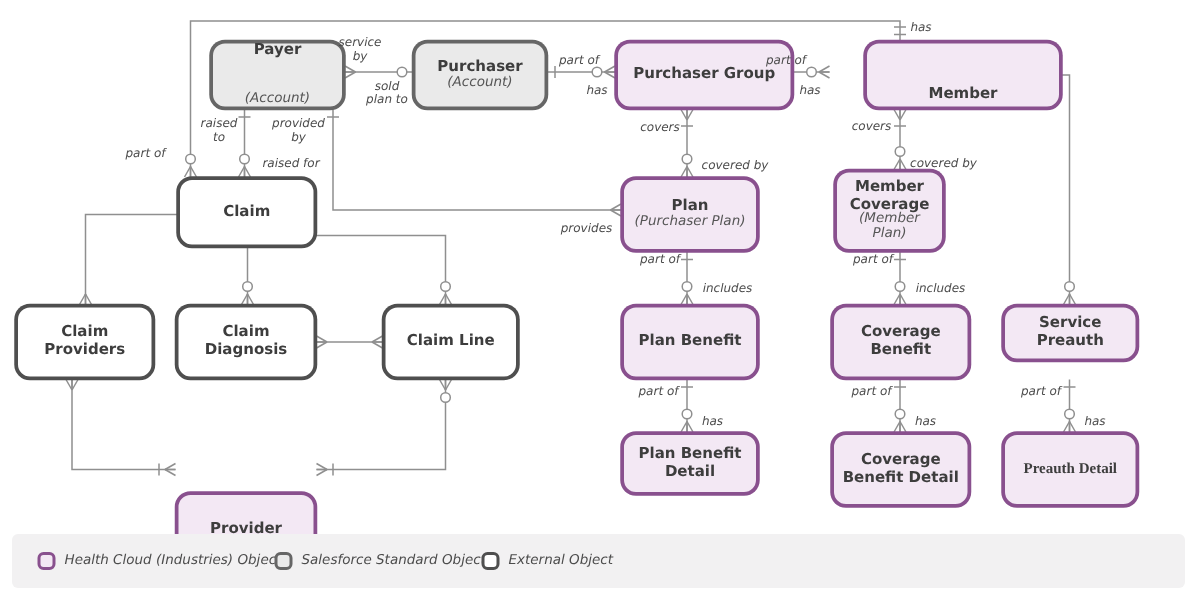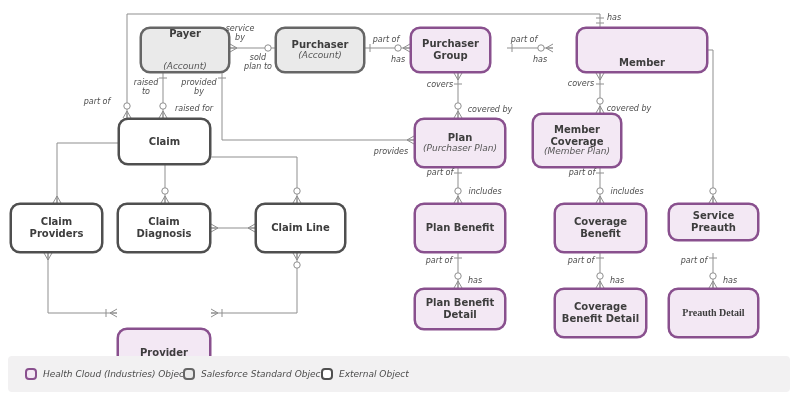--- a/index.html
+++ b/index.html
@@ -160,34 +160,34 @@
     </svg>
   <div id="nodes-layer">
       <div class="node std" style="left: 140px; top: 27px; width: 90px; height: 46px; gap: 23px;">
         <span class="title">Payer</span>
         <span class="sub">(Account)</span>
       </div>
       <div class="node std" style="left: 275px; top: 27px; width: 90px; height: 46px;">
         <span class="title">Purchaser</span>
         <span class="sub">(Account)</span>
       </div>
-      <div class="node hc" style="left: 410px; top: 27px; width: 81px; height: 46px;">
+      <div class="node hc" style="left: 410px; top: 27px; width: 119px; height: 46px;">
         <span class="title">Purchaser Group</span>
       </div>
       <div class="node hc" style="left: 576px; top: 27px; width: 132px; height: 46px; justify-content: flex-end;">
         <span class="title">Member</span>
       </div>
       <div class="node ext" style="left: 118px; top: 118px; width: 93px; height: 47px;">
         <span class="title">Claim</span>
       </div>
       <div class="node hc" style="left: 414px; top: 118px; width: 92px; height: 50px;">
         <span class="title">Plan</span>
         <span class="sub">(Purchaser Plan)</span>
       </div>
-      <div class="node hc" style="left: 532px; top: 113px; width: 90px; height: 55px;">
+      <div class="node hc" style="left: 556px; top: 113px; width: 74px; height: 55px;">
         <span class="title">Member Coverage</span>
         <span class="sub">(Member Plan)</span>
       </div>
       <div class="node ext" style="left: 10px; top: 203px; width: 93px; height: 50px;">
         <span class="title">Claim Providers</span>
       </div>
       <div class="node ext" style="left: 117px; top: 203px; width: 94px; height: 50px;">
         <span class="title">Claim Diagnosis</span>
       </div>
       <div class="node ext" style="left: 255px; top: 203px; width: 91px; height: 50px;">

